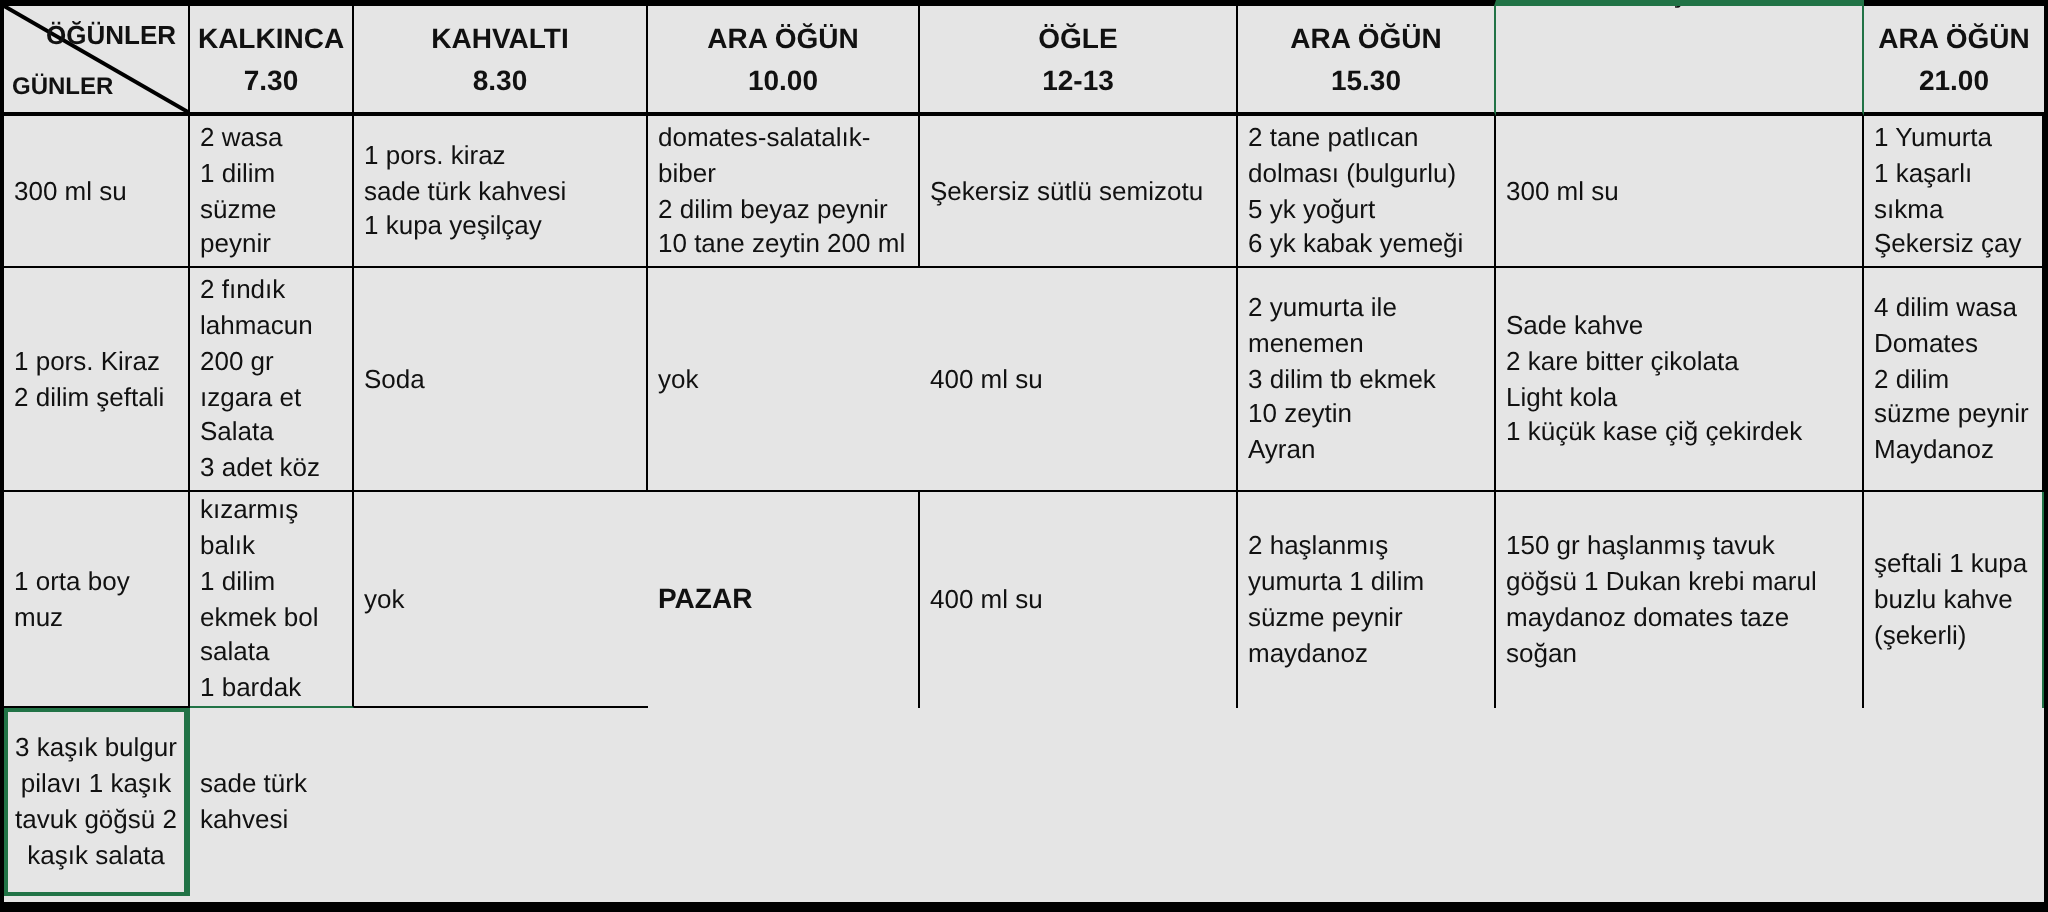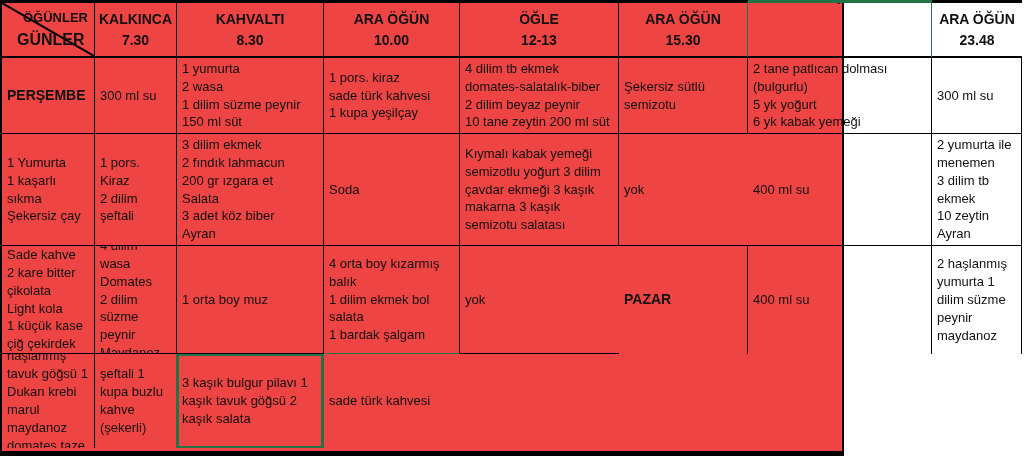--- a/index.html
+++ b/index.html
@@ -1,27 +1,27 @@
 <!DOCTYPE html>
 <html><head>
 <meta charset="utf-8">
 <style>
   :root { --green:#217346; --line:#000; }
   * { box-sizing: border-box; margin:0; padding:0; }
   html,body { background:#fff; }
   body { font-family:"Liberation Sans", sans-serif; color:#111; }
   .mealplan {
-    width:844px; height:456px;
+    width:1024px; height:456px;
     display:grid;
     grid-template-columns:93px 82px 147px 136px 159px 129px 184px 90px;
     grid-template-rows:58px 76px 112px 108px 94px;
     border-left:2px solid var(--line);
     border-right:2px solid var(--line);
     border-bottom:5px solid var(--line);
-    background:#ef4444;
+    background:#e5e5e5;
   }
   .cell {
     border-right:1.5px solid var(--line);
     border-bottom:1.5px solid var(--line);
     padding:2px 5px;
     display:flex; flex-direction:column; justify-content:center;
     font-size:13px; line-height:1.38;
     white-space:pre-line;
     overflow:hidden;
   }
@@ -33,35 +33,36 @@
     align-items:center; justify-content:center;
     font-weight:bold; font-size:14px; text-align:center;
     line-height:1.5;
   }
   .hdr-green-top { border-top-color:var(--green); border-right-color:var(--green);gap:45px; }
   .right-green { border-right-color:var(--green); }
   .bottom-green { border-bottom-color:var(--green); }
   .green-cell {
     box-shadow:inset 0 0 0 2px var(--green);
     border-right-color:var(--green);
+    text-align:center;
   }
   .day {
     font-weight:bold; font-size:14px;
   }
   .corner {
     position:relative; padding:0; display:block;
   }
   .corner svg { position:absolute; left:0; top:0; width:100%; height:100%; }
   .corner-top {
     position:absolute; top:5px; right:6px;
     font-weight:bold; font-size:13px;
   }
   .corner-bottom {
-    position:absolute; bottom:4px; left:15px;
-    font-weight:bold; font-size:16px;
+    position:absolute; bottom:4px; left:4px;
+    font-weight:bold; font-size:12px;
   }
 </style>
 </head>
 <body>
 
 <div class="mealplan">
 
   <div class="cell hdr corner">
     <svg viewBox="0 0 100 100" preserveAspectRatio="none">
       <line x1="0" y1="0" x2="100" y2="100" stroke="#000" stroke-width="2" vector-effect="non-scaling-stroke"></line>
@@ -88,24 +89,23 @@
   <div class="cell hdr right-green">
     <span>ARA ÖĞÜN</span>
     <span>15.30</span>
   </div>
   <div class="cell hdr hdr-green-top">
     <span>AKŞAM</span>
     <span>18-19</span>
   </div>
   <div class="cell hdr last-col">
     <span>ARA ÖĞÜN</span>
-    <span>23.48</span>
+    <span>21.00</span>
   </div>
 
-  <div class="cell day">PERŞEMBE</div>
   <div class="cell">300 ml su</div>
   <div class="cell">1 yumurta
 2 wasa
 1 dilim süzme peynir
 150 ml süt</div>
   <div class="cell">1 pors. kiraz
 sade türk kahvesi
 1 kupa yeşilçay</div>
   <div class="cell">4 dilim tb ekmek
 domates-salatalık-biber
@@ -122,21 +122,20 @@
 Şekersiz çay</div>
   <div class="cell">1 pors. Kiraz
 2 dilim şeftali</div>
   <div class="cell">3 dilim ekmek
 2 fındık lahmacun
 200 gr ızgara et
 Salata
 3 adet köz biber
 Ayran</div>
   <div class="cell">Soda</div>
-  <div class="cell">Kıymalı kabak yemeği semizotlu yoğurt 3 dilim çavdar ekmeği 3 kaşık makarna 3 kaşık semizotu salatası</div>
   <div class="cell last-col">yok</div>
 
   <div class="cell">400 ml su</div>
   <div class="cell">2 yumurta ile menemen
 3 dilim tb ekmek
 10 zeytin
 Ayran</div>
   <div class="cell">Sade kahve
 2 kare bitter çikolata
 Light kola

